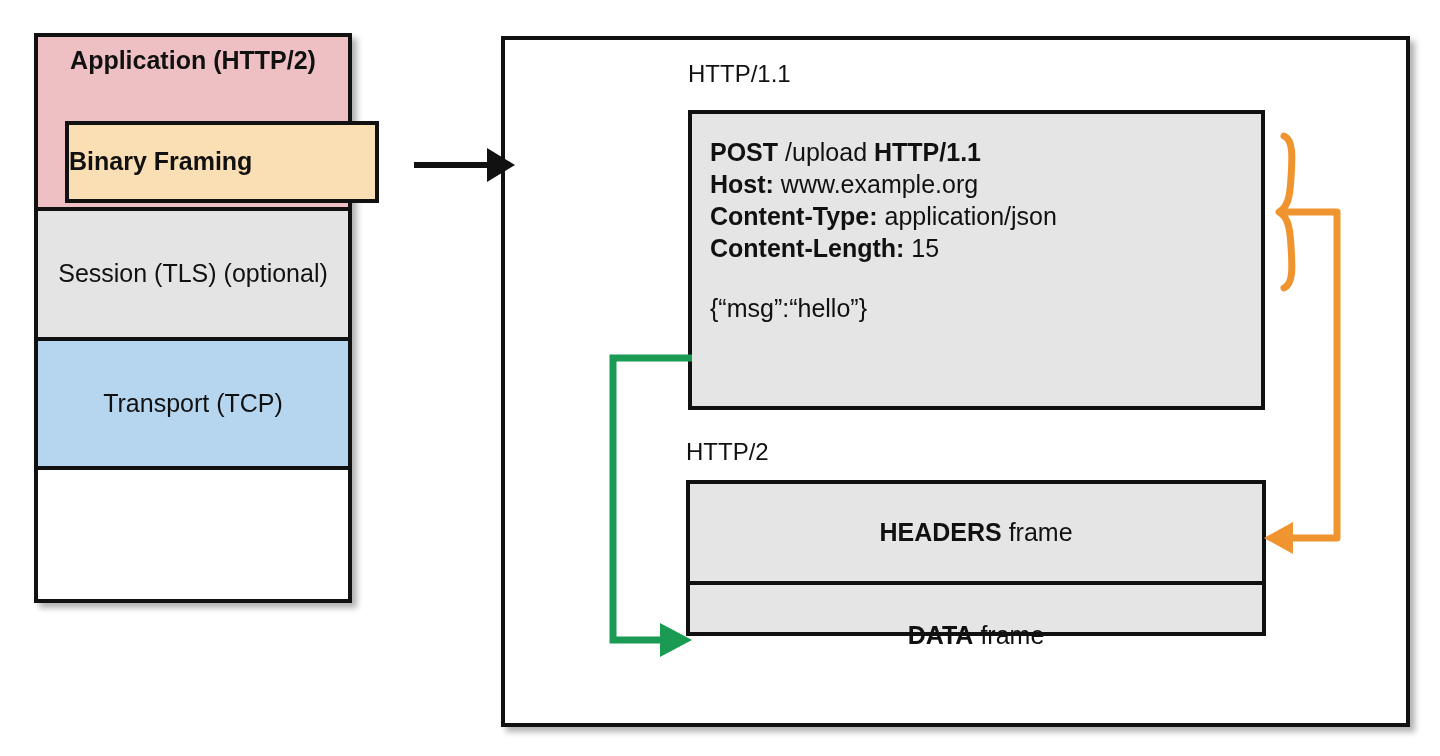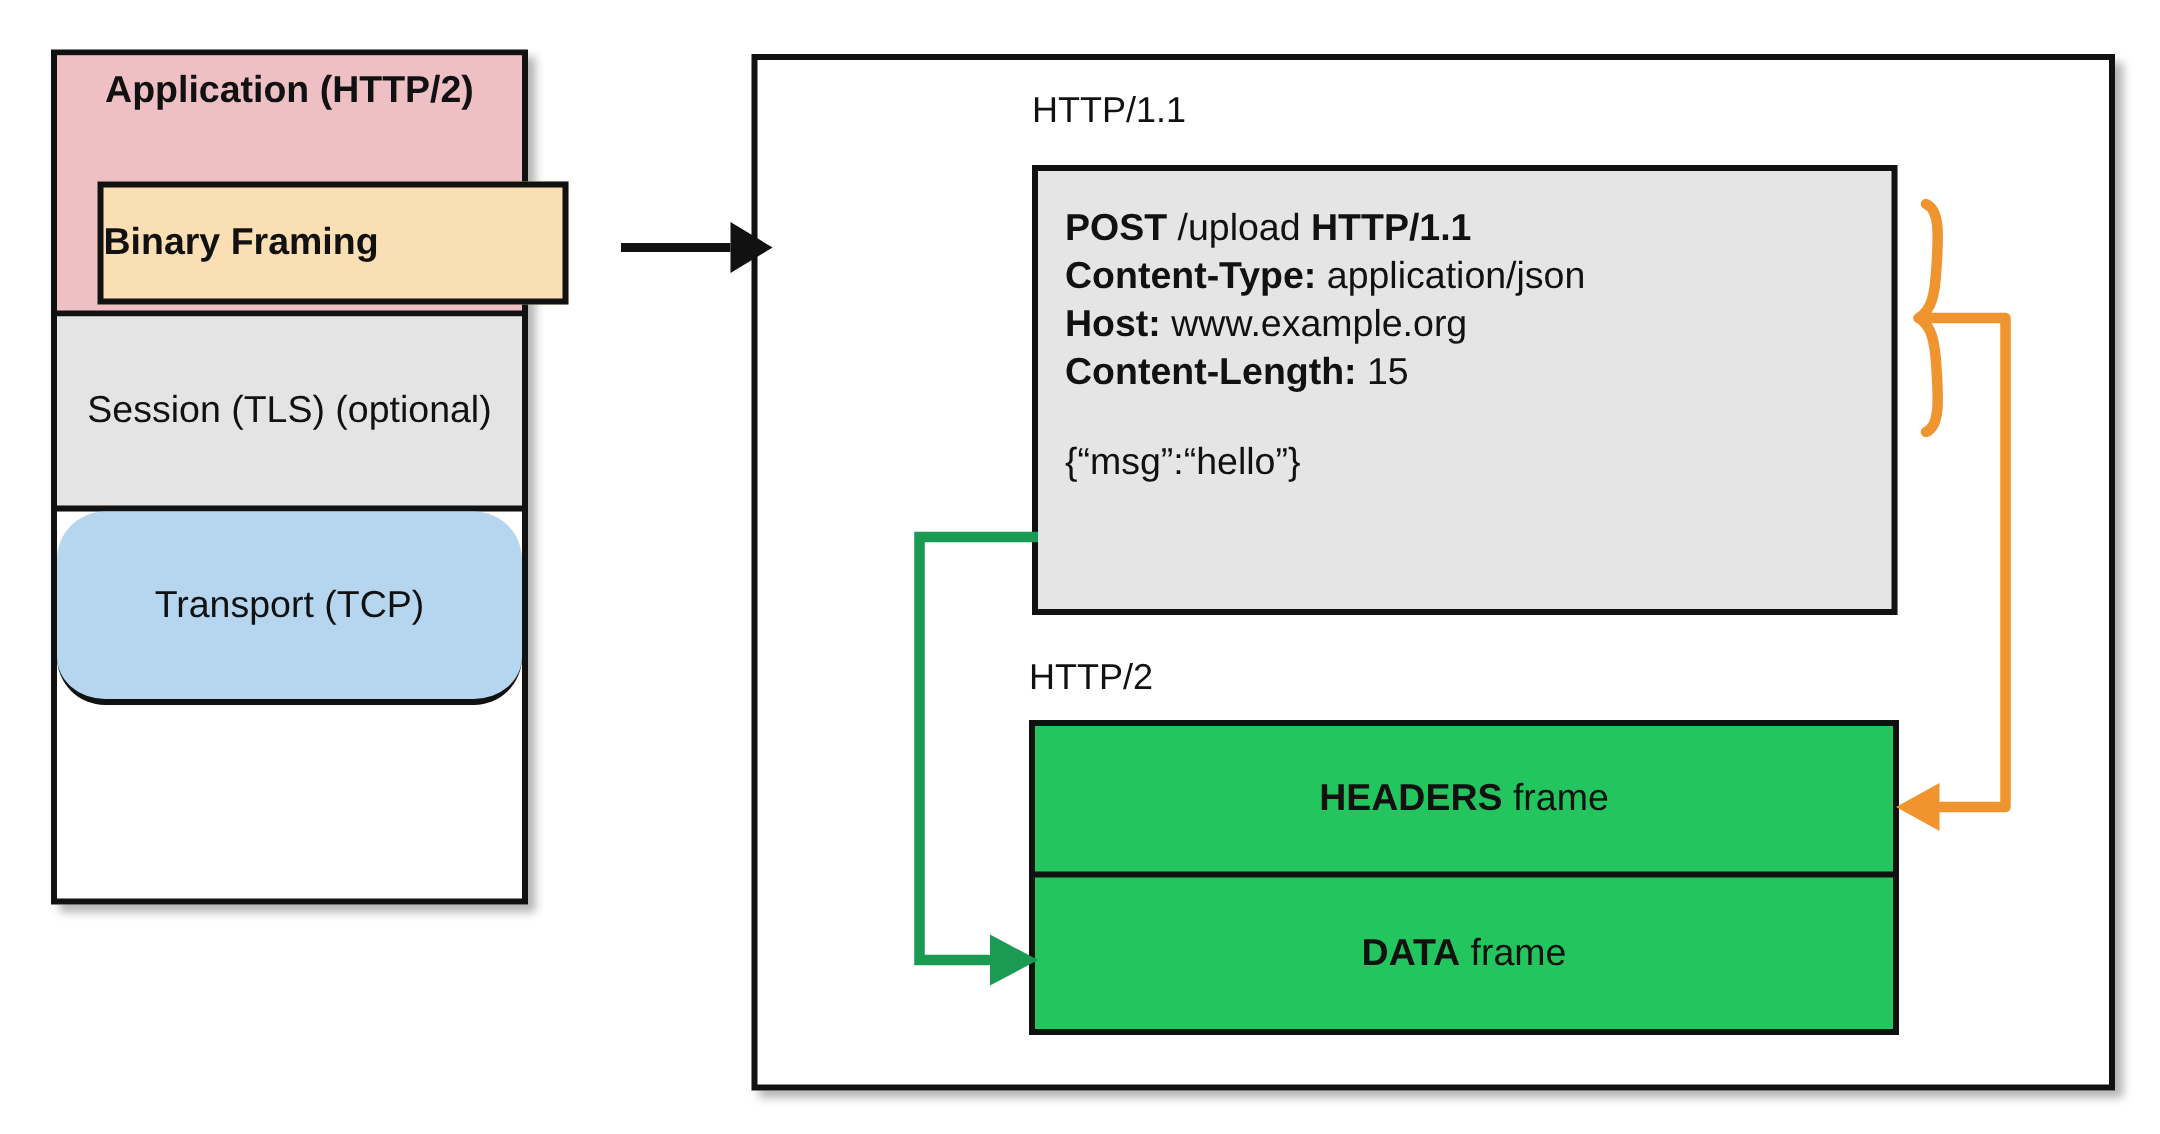--- a/index.html
+++ b/index.html
@@ -61,21 +61,20 @@
     top: 174px;
     height: 130px;
     background: #e4e4e4;
     border-bottom: 4px solid #111111;
   }
   #layer-transport {
     top: 304px;
     height: 129px;
     background: #b5d6ee;
     border-bottom: 4px solid #111111;
-    border-radius: 32px;
   }
   #layer-network {
     top: 433px;
     height: 129px;
     background: #b6dcc6;
   }
 
   #binary-framing {
     position: absolute;
     left: 27px;
@@ -140,24 +139,24 @@
     color: #111111;
     white-space: nowrap;
   }
 
   
   #frames {
     position: absolute;
     left: 686px;
     top: 480px;
     width: 580px;
-    height: 210px;
-    box-sizing: border-box;
-    border: 4px solid #111111;
-    background: #22c55e;
+    height: 156px;
+    box-sizing: border-box;
+    border: 4px solid #111111;
+    background: #e5e5e5;
   }
   .frame {
     position: absolute;
     left: 0;
     width: 100%;
     box-sizing: border-box;
     display: flex;
     align-items: center;
     justify-content: center;
   }
@@ -215,26 +214,26 @@
 
   <div class="section-label" id="label-http11">HTTP/1.1</div>
 
   <div id="http11-box">
     <div class="msg-line">
       <b>POST</b>
       <span>/upload</span>
       <b>HTTP/1.1</b>
     </div>
     <div class="msg-line">
+      <b>Host:</b>
+      <span>www.example.org</span>
+    </div>
+    <div class="msg-line">
       <b>Content-Type:</b>
       <span>application/json</span>
-    </div>
-    <div class="msg-line">
-      <b>Host:</b>
-      <span>www.example.org</span>
     </div>
     <div class="msg-line">
       <b>Content-Length:</b>
       <span>15</span>
     </div>
     <div id="msg-body">{“msg”:“hello”}</div>
   </div>
 
   <div class="section-label" id="label-http2">HTTP/2</div>
 

